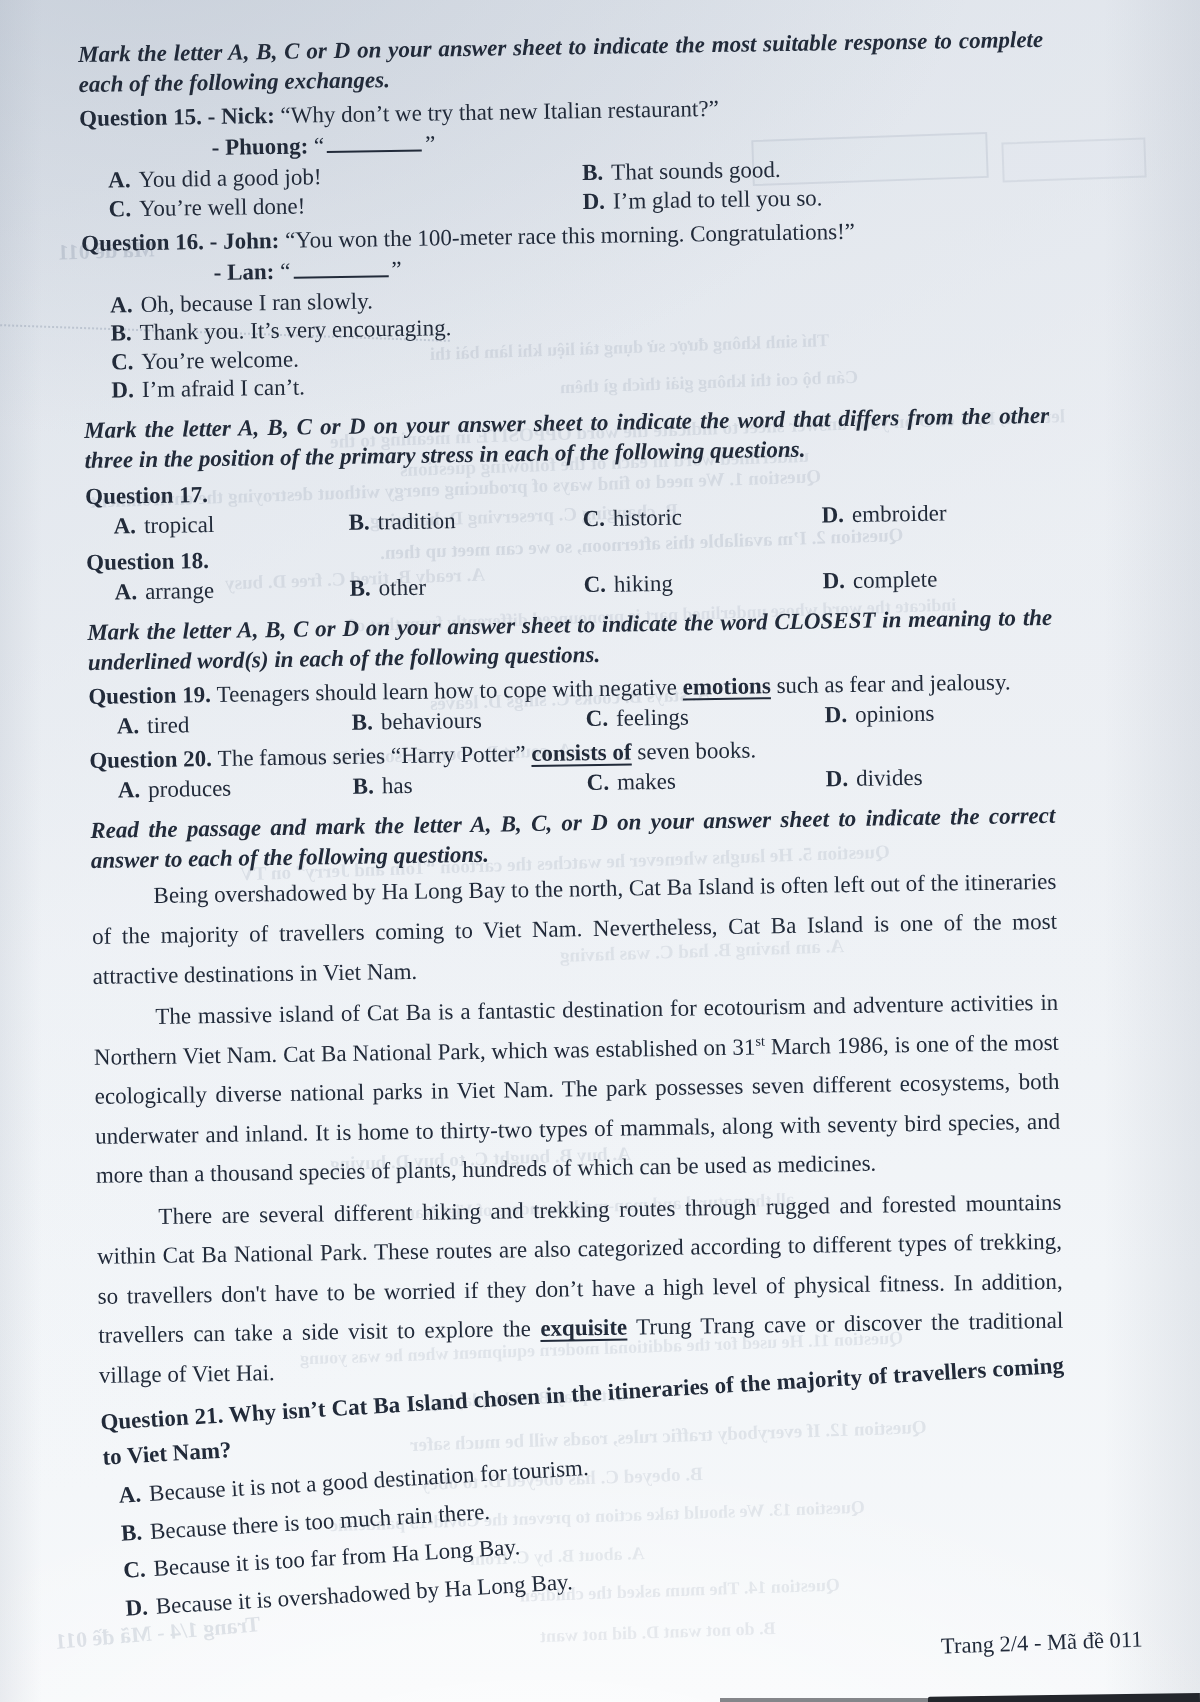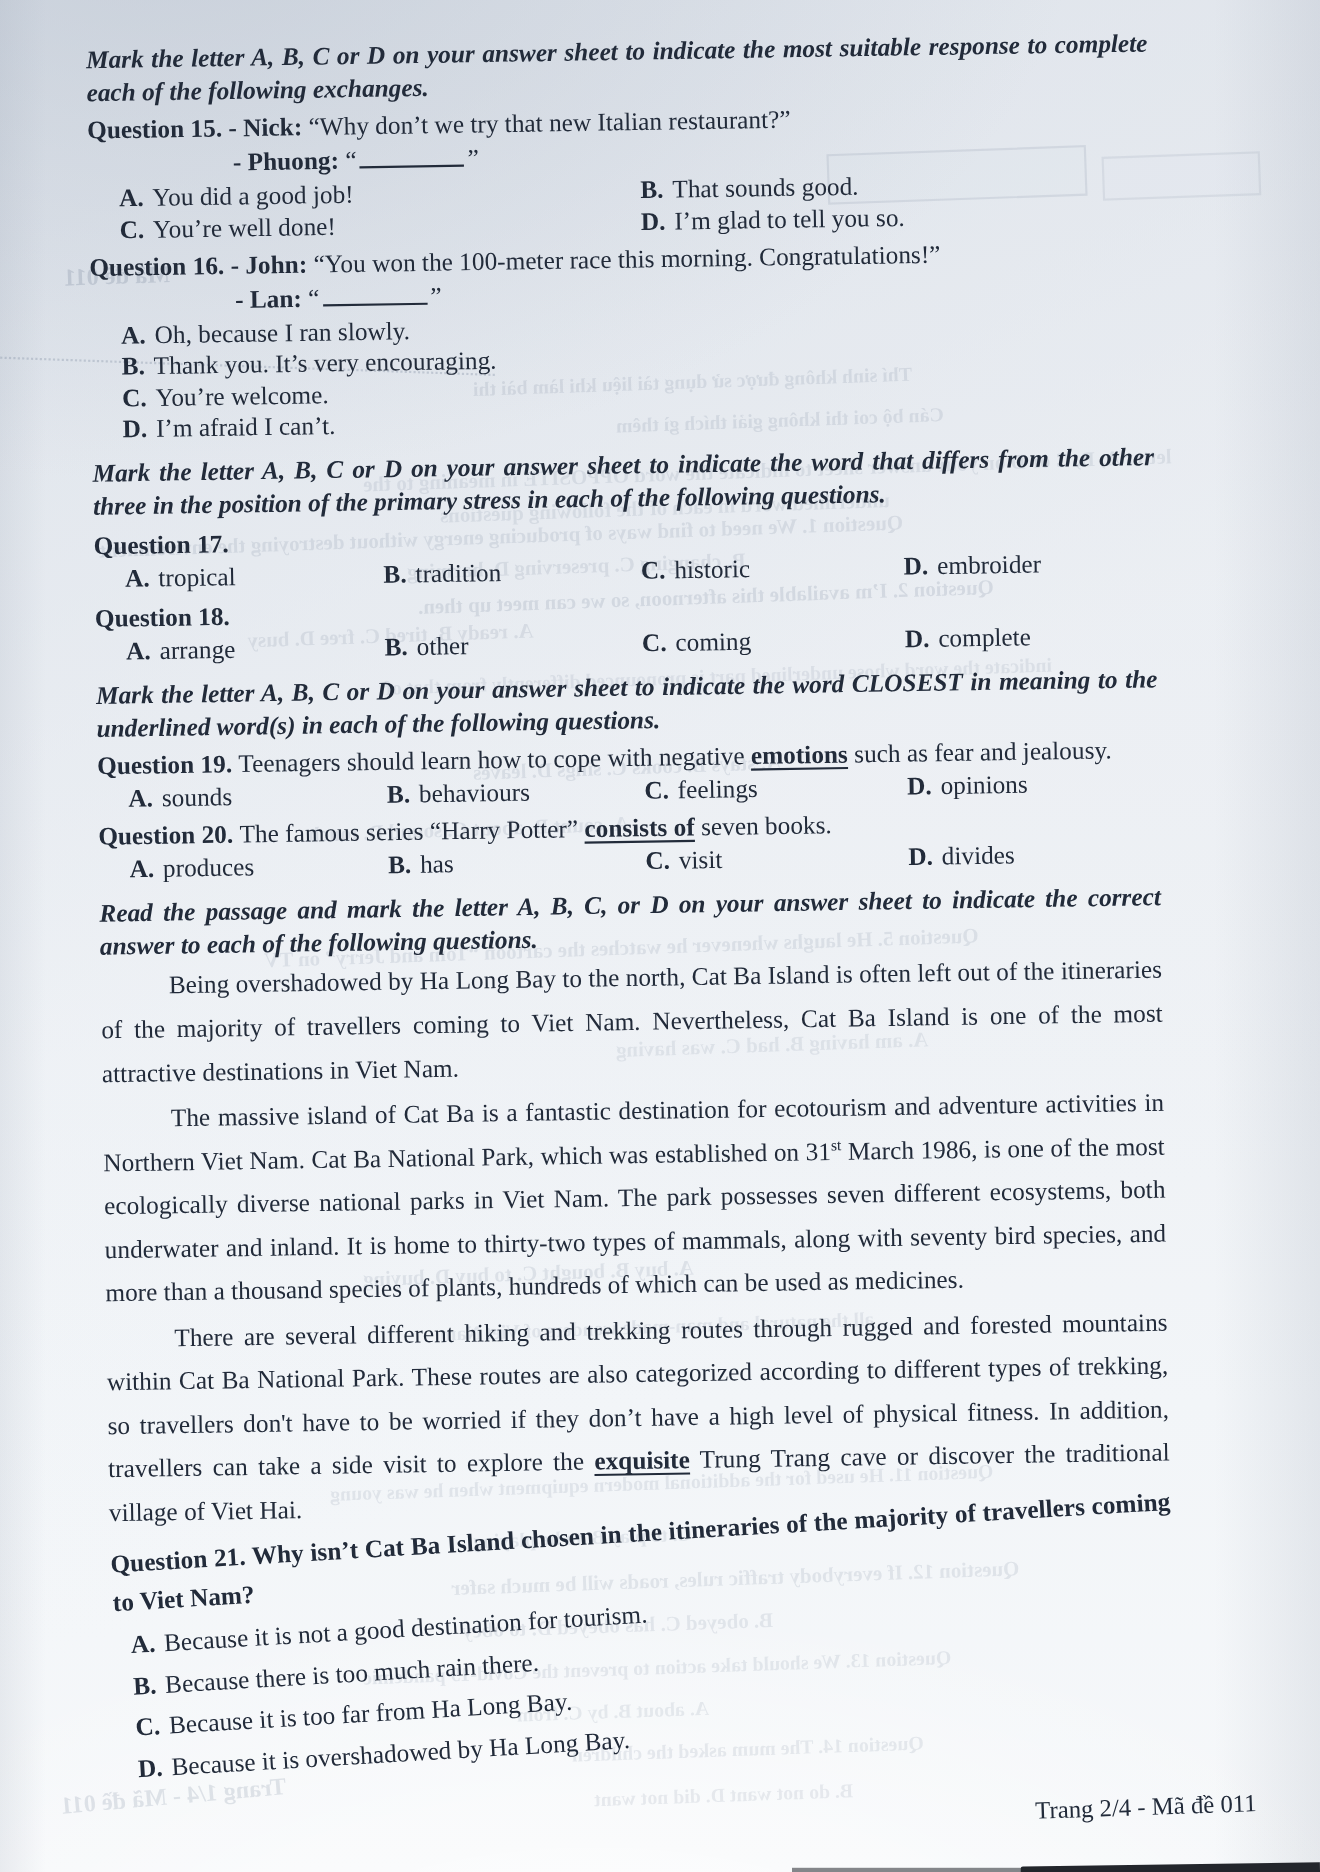--- a/index.html
+++ b/index.html
@@ -107,37 +107,37 @@
     <div class="opts opts-4">
         <div class="opt"><span class="ol">A.</span><span>tropical</span></div>
         <div class="opt"><span class="ol">B.</span><span>tradition</span></div>
         <div class="opt"><span class="ol">C.</span><span>historic</span></div>
         <div class="opt"><span class="ol">D.</span><span>embroider</span></div>
       </div>
     <p class="qlabel">Question 18.</p>
     <div class="opts opts-4">
         <div class="opt"><span class="ol">A.</span><span>arrange</span></div>
         <div class="opt"><span class="ol">B.</span><span>other</span></div>
-        <div class="opt"><span class="ol">C.</span><span>coming</span></div>
+        <div class="opt"><span class="ol">C.</span><span>hiking</span></div>
         <div class="opt"><span class="ol">D.</span><span>complete</span></div>
       </div>
 
     <p class="instr">Mark the letter A, B, C or D on your answer sheet to indicate the word CLOSEST in meaning to the underlined word(s) in each of the following questions.</p>
     <p class="qline"><span class="b">Question 19. </span><span>Teenagers should learn how to cope with negative </span><span class="u">emotions</span><span> such as fear and jealousy.</span></p>
     <div class="opts opts-4">
-        <div class="opt"><span class="ol">A.</span><span>sounds</span></div>
+        <div class="opt"><span class="ol">A.</span><span>tired</span></div>
         <div class="opt"><span class="ol">B.</span><span>behaviours</span></div>
         <div class="opt"><span class="ol">C.</span><span>feelings</span></div>
         <div class="opt"><span class="ol">D.</span><span>opinions</span></div>
       </div>
     <p class="qline"><span class="b">Question 20. </span><span>The famous series “Harry Potter” </span><span class="u">consists of</span><span> seven books.</span></p>
     <div class="opts opts-4">
         <div class="opt"><span class="ol">A.</span><span>produces</span></div>
         <div class="opt"><span class="ol">B.</span><span>has</span></div>
-        <div class="opt"><span class="ol">C.</span><span>visit</span></div>
+        <div class="opt"><span class="ol">C.</span><span>makes</span></div>
         <div class="opt"><span class="ol">D.</span><span>divides</span></div>
       </div>
 
     <p class="instr">Read the passage and mark the letter A, B, C, or D on your answer sheet to indicate the correct answer to each of the following questions.</p>
     <div class="passage">
       <p><span>Being overshadowed by Ha Long Bay to the north, Cat Ba Island is often left out of the itineraries of the majority of travellers coming to Viet Nam. Nevertheless, Cat Ba Island is one of the most attractive destinations in Viet Nam.</span></p>
       <p><span>The massive island of Cat Ba is a fantastic destination for ecotourism and adventure activities in Northern Viet Nam. Cat Ba National Park, which was established on 31</span><span class="sup">st</span><span> March 1986, is one of the most ecologically diverse national parks in Viet Nam. The park possesses seven different ecosystems, both underwater and inland. It is home to thirty-two types of mammals, along with seventy bird species, and more than a thousand species of plants, hundreds of which can be used as medicines.</span></p>
       <p><span>There are several different hiking and trekking routes through rugged and forested mountains within Cat Ba National Park. These routes are also categorized according to different types of trekking, so travellers don't have to be worried if they don’t have a high level of physical fitness. In addition, travellers can take a side visit to explore the </span><span class="u">exquisite</span><span> Trung Trang cave or discover the traditional village of Viet Hai.</span></p>
     </div>
 

